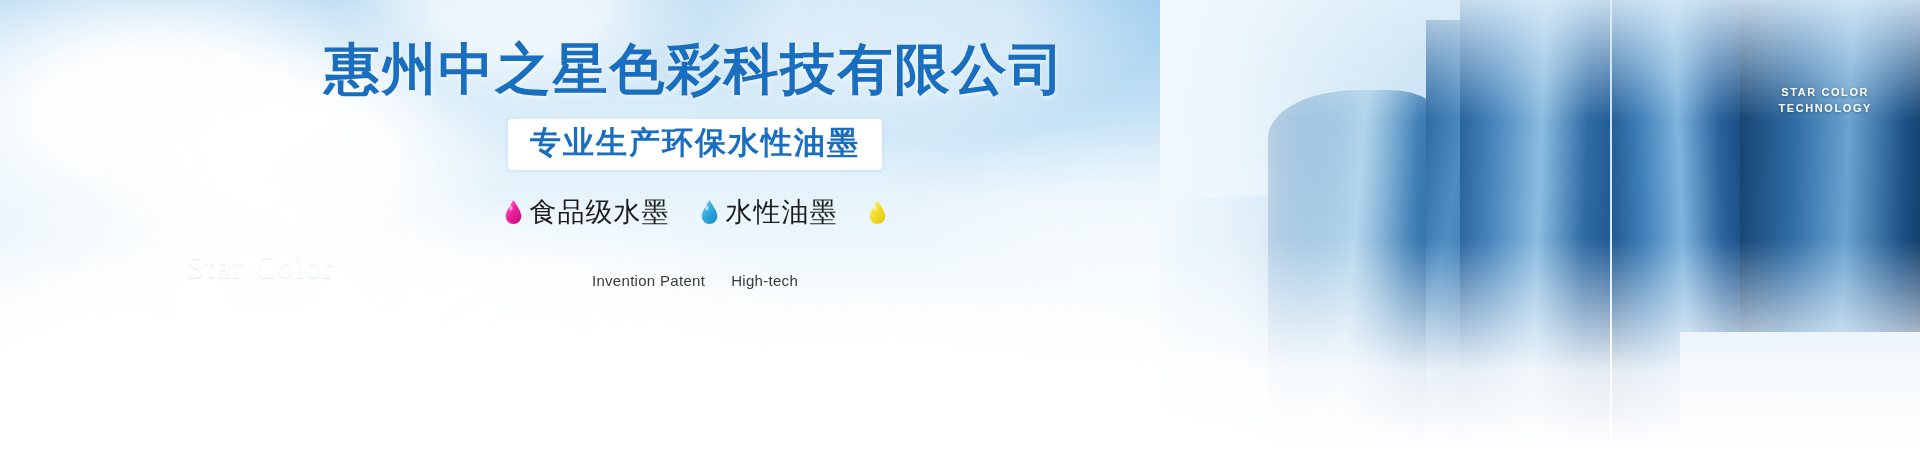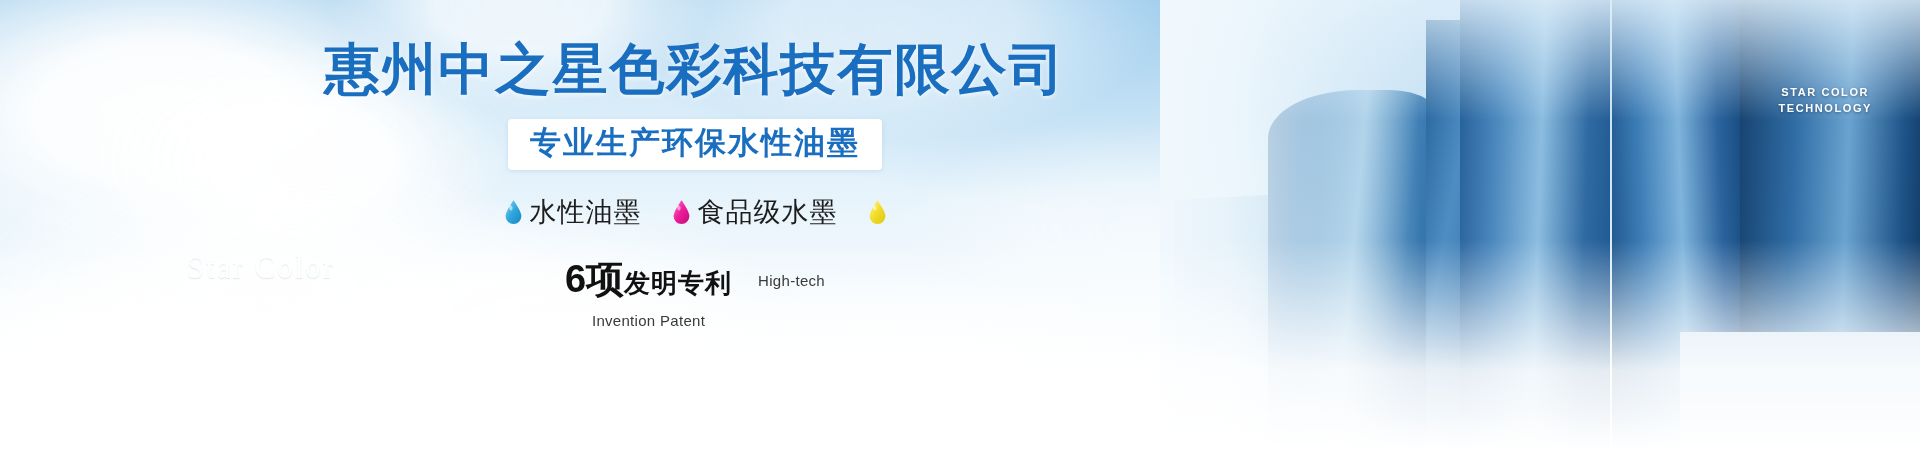--- a/index.html
+++ b/index.html
@@ -254,45 +254,45 @@
 
     <div class="pill">
       <div class="pill-text">专业生产环保水性油墨</div>
     </div>
 
     <div class="features">
 
       <div class="feature">
         <svg class="drop" viewBox="0 0 24 32">
           <defs>
+            <linearGradient id="g2" x1="0" y1="0" x2="1" y2="1">
+              <stop offset="0%" stop-color="#ff7ccd"></stop>
+                <stop offset="48%" stop-color="#ec1e9a"></stop>
+                <stop offset="100%" stop-color="#c60b7c"></stop>
+            </linearGradient>
+          </defs>
+          <path d="M12 1 C12 1 2 15 2 21.2 A10 10 0 0 0 22 21.2 C22 15 12 1 12 1 Z" fill="url(#g2)"></path>
+          <ellipse cx="8.6" cy="10.8" rx="2.1" ry="3.4" fill="#ffffff" opacity=".5" transform="rotate(-18 8.6 10.8)"></ellipse>
+        </svg>
+        <span class="feature-label">食品级水墨</span>
+      </div>
+
+      <div class="feature">
+        <svg class="drop" viewBox="0 0 24 32">
+          <defs>
             <linearGradient id="g1" x1="0" y1="0" x2="1" y2="1">
               <stop offset="0%" stop-color="#8fd6f5"></stop>
                 <stop offset="48%" stop-color="#2fa8dd"></stop>
                 <stop offset="100%" stop-color="#1787c2"></stop>
             </linearGradient>
           </defs>
           <path d="M12 1 C12 1 2 15 2 21.2 A10 10 0 0 0 22 21.2 C22 15 12 1 12 1 Z" fill="url(#g1)"></path>
           <ellipse cx="8.6" cy="10.8" rx="2.1" ry="3.4" fill="#ffffff" opacity=".55" transform="rotate(-18 8.6 10.8)"></ellipse>
         </svg>
         <span class="feature-label">水性油墨</span>
-      </div>
-
-      <div class="feature">
-        <svg class="drop" viewBox="0 0 24 32">
-          <defs>
-            <linearGradient id="g2" x1="0" y1="0" x2="1" y2="1">
-              <stop offset="0%" stop-color="#ff7ccd"></stop>
-                <stop offset="48%" stop-color="#ec1e9a"></stop>
-                <stop offset="100%" stop-color="#c60b7c"></stop>
-            </linearGradient>
-          </defs>
-          <path d="M12 1 C12 1 2 15 2 21.2 A10 10 0 0 0 22 21.2 C22 15 12 1 12 1 Z" fill="url(#g2)"></path>
-          <ellipse cx="8.6" cy="10.8" rx="2.1" ry="3.4" fill="#ffffff" opacity=".5" transform="rotate(-18 8.6 10.8)"></ellipse>
-        </svg>
-        <span class="feature-label">食品级水墨</span>
       </div>
 
       <div class="feature">
         <svg class="drop" viewBox="0 0 24 32">
           <defs>
             <linearGradient id="g3" x1="0" y1="0" x2="1" y2="1">
               <stop offset="0%" stop-color="#fff7a8"></stop>
                 <stop offset="48%" stop-color="#f2dd2a"></stop>
                 <stop offset="100%" stop-color="#e0c510"></stop>
             </linearGradient>
@@ -300,23 +300,20 @@
           <path d="M12 1 C12 1 2 15 2 21.2 A10 10 0 0 0 22 21.2 C22 15 12 1 12 1 Z" fill="url(#g3)"></path>
           <ellipse cx="8.6" cy="10.8" rx="2.1" ry="3.4" fill="#ffffff" opacity=".55" transform="rotate(-18 8.6 10.8)"></ellipse>
         </svg>
       </div>
 
     </div>
 
     <div class="badges">
 
       <div class="badge">
-        <div class="badge-main">
-          <span class="badge-big">6项</span><span class="badge-small">发明专利</span>
-        </div>
         <div class="badge-en">Invention Patent</div>
       </div>
 
       <div class="badge">
         <div class="badge-en">High-tech</div>
       </div>
 
     </div>
 
   </div>

